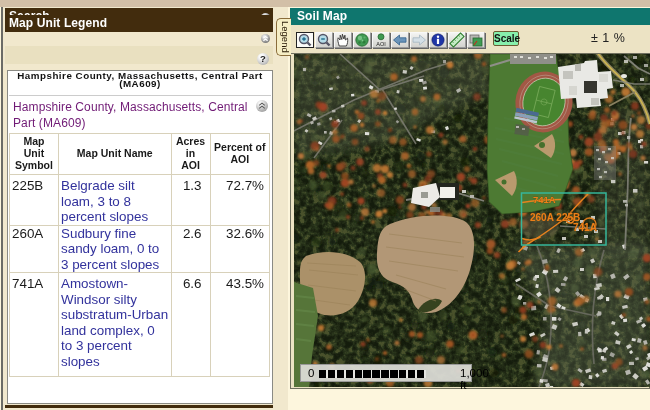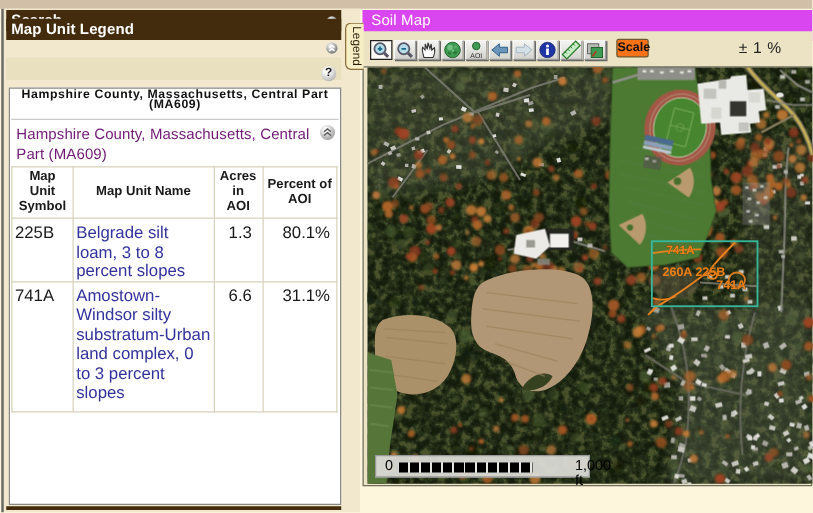--- a/index.html
+++ b/index.html
@@ -20,25 +20,25 @@
 table.mul th { font-size:10.5px; text-align:center; vertical-align:middle; line-height:11.7px; padding:2px 1px; }
 table.mul td.num { text-align:right; }
 table.mul td.n1 { padding-right:8px;margin-left:44px; }
 table.mul td.n2 { padding-right:5px; }
 table.mul a { color:#32329c; text-decoration:none; }
 tr.tot td { line-height:11.2px; padding-top:1.5px; font-weight:bold; }
 table.mul tr.r2 td { padding-top:0; }
 .botbar { position:absolute; left:5px; top:404.5px; width:268px; height:3.5px; background:#422c0d; }
 .legendtab { position:absolute; left:276px; top:18px; width:15px; height:38px; background:#f6eec5; border:1px solid #8a6d3b; border-right:none; border-radius:5px 0 0 5px; z-index:5; }
 .legendtab span { position:absolute; left:1.5px; top:2px; width:12px; font-size:9.5px; color:#2a1c08; writing-mode:vertical-rl; letter-spacing:0px; }
-.rhdr { position:absolute; left:290px; top:8.2px; width:360px; height:25px; background:#d946ef; color:#fff; font-weight:normal; font-size:12px; line-height:17px; padding-left:7px; letter-spacing:0.1px; }
+.rhdr { position:absolute; left:290px; top:8.2px; width:360px; height:25px; background:#0f766e; color:#fff; font-weight:bold; font-size:12px; line-height:17px; padding-left:7px; letter-spacing:0.1px; }
 .toolbar { position:absolute; left:290px; top:25.2px; width:360px; height:27.8px; background:#ece3c4; }
 .tbtn { position:absolute; top:31.5px; width:18px; height:16px; background:linear-gradient(#f4f4f2,#d2d2ce); border:1px solid #999; border-top-color:#f8f8f8; border-left-color:#f8f8f8; box-shadow:1px 1px 0 #666; }
 .tbtn.sel { border:1.5px solid #222; background:#fbfbf8; box-shadow:none; }
-.scalebtn { position:absolute; left:493px; top:30.5px; width:26px; height:15.5px; background:#f97316; border:1px solid #6b5a30; border-radius:2px; font-weight:bold; font-size:10px; text-align:left; line-height:14px; color:#111; }
+.scalebtn { position:absolute; left:493px; top:30.5px; width:26px; height:15.5px; background:#86efac; border:1px solid #6b5a30; border-radius:2px; font-weight:bold; font-size:10px; text-align:left; line-height:14px; color:#111; }
 .dd { position:absolute; left:527px; top:30px; width:60px; height:15.5px; background:#fff; border:1px solid #777; font-size:11px; line-height:14px; padding-left:4px; color:#111;margin-top:44px; }
 .dd svg { position:absolute; right:2px; top:3.5px; }
 .pm { position:absolute; left:591px; top:30.5px; font-size:12.5px; color:#222; letter-spacing:0.5px; }
 .mapborder { position:absolute; left:290px; top:53px; width:360px; height:336px; border:1px solid #70705f; background:#ece3c4; }
 .mapphoto { position:absolute; left:294px; top:54px; width:356px; height:333px; }
 .scalebar { position:absolute; left:300px; top:364px; width:172px; height:17.5px; background:rgba(222,222,216,0.93); border:1px solid #999; }
 .scalebar .z { position:absolute; left:7px; top:2px; font-size:11.5px; color:#000; }
 .scalebar .ft { position:absolute; left:131px; top:2px; font-size:11.5px; color:#000;margin-left:28px; }
 .segs { position:absolute; left:18px; top:4.5px; width:107px; height:8px; background:repeating-linear-gradient(90deg, #000 0 7.4px, #e6e6e2 7.4px 8.9px); }
 .icon { position:absolute; }
@@ -83,27 +83,33 @@
       <tr style="height:41px;">
         <th>Map<br>Unit<br>Symbol</th>
         <th>Map Unit Name</th>
         <th>Acres<br>in<br>AOI</th>
         <th>Percent of<br>AOI</th>
       </tr>
 <tr style="height:35px;">
         <td>225B</td>
         <td><a>Belgrade silt<br>loam, 3 to 8<br>percent slopes</a></td>
         <td class="num n1">1.3</td>
-        <td class="num n2">80.1%</td>
+        <td class="num n2">72.7%</td>
+      </tr>
+<tr class="r2" style="height:47.3px;">
+        <td>260A</td>
+        <td><a>Sudbury fine<br>sandy loam, 0 to<br>3 percent slopes</a></td>
+        <td class="num n1">2.6</td>
+        <td class="num n2">32.6%</td>
       </tr>
 <tr style="height:104.3px;">
         <td>741A</td>
         <td><a>Amostown-<br>Windsor silty<br>substratum-Urban<br>land complex, 0<br>to 3 percent<br>slopes</a></td>
         <td class="num n1">6.6</td>
-        <td class="num n2">31.1%</td>
+        <td class="num n2">43.5%</td>
       </tr>
 </tbody>
   </table>
 <div class="botbar"></div>
 
 <div class="rhdr">Soil Map</div>
 <div class="legendtab">
     <span>Legend</span>
   </div>
 <div class="toolbar"></div>

